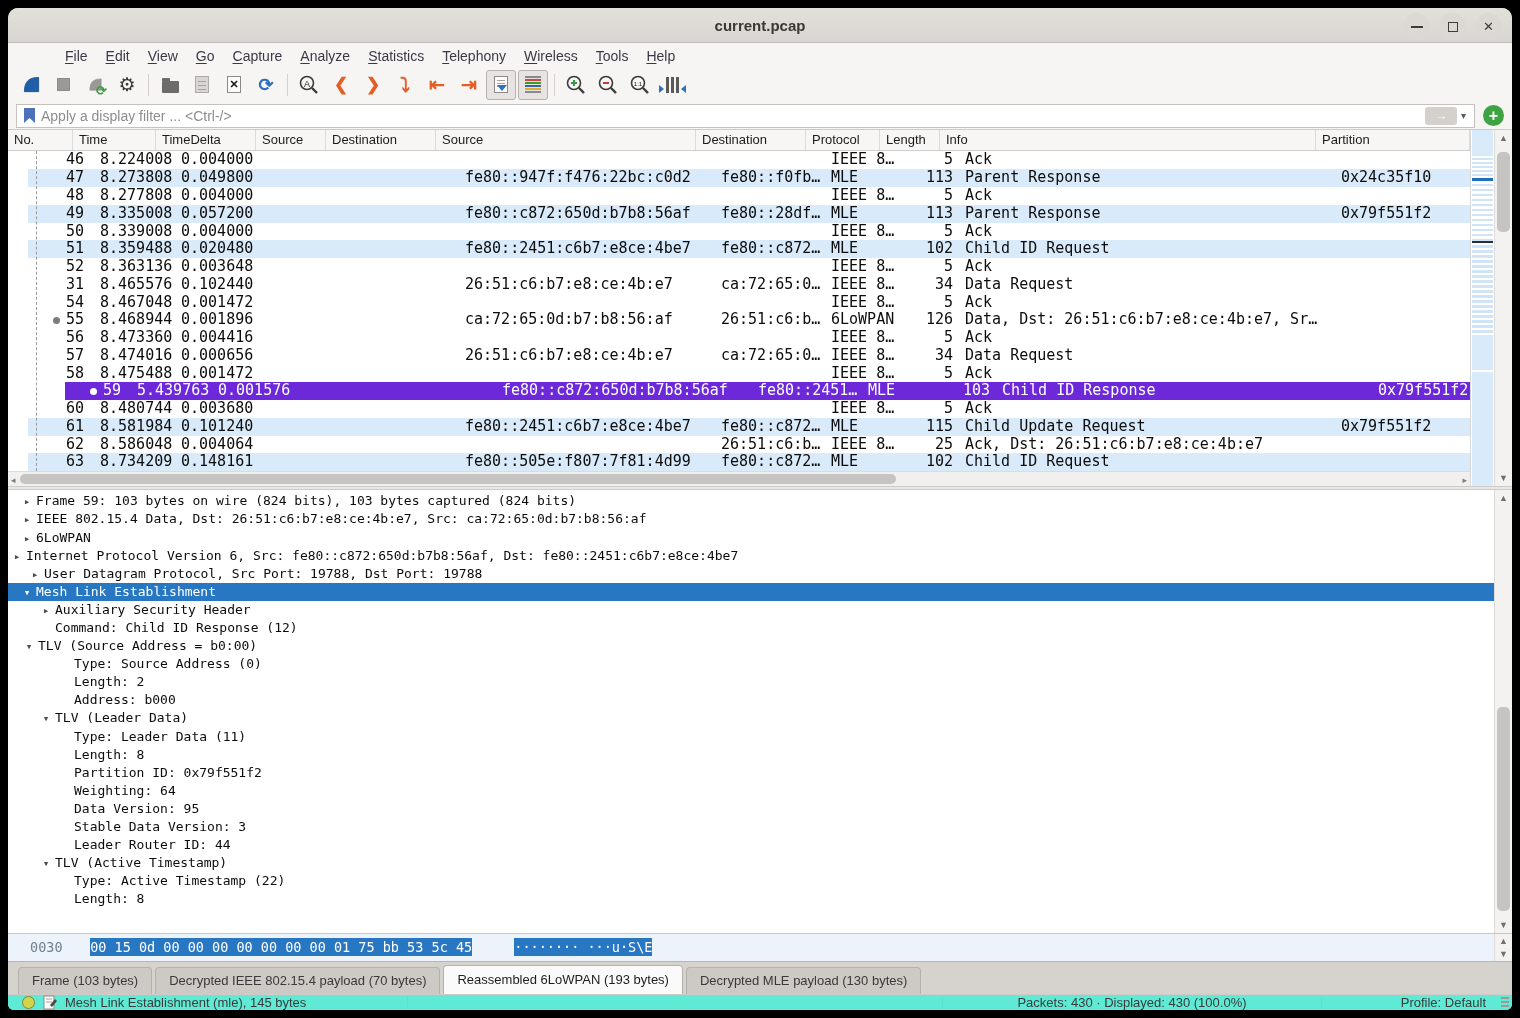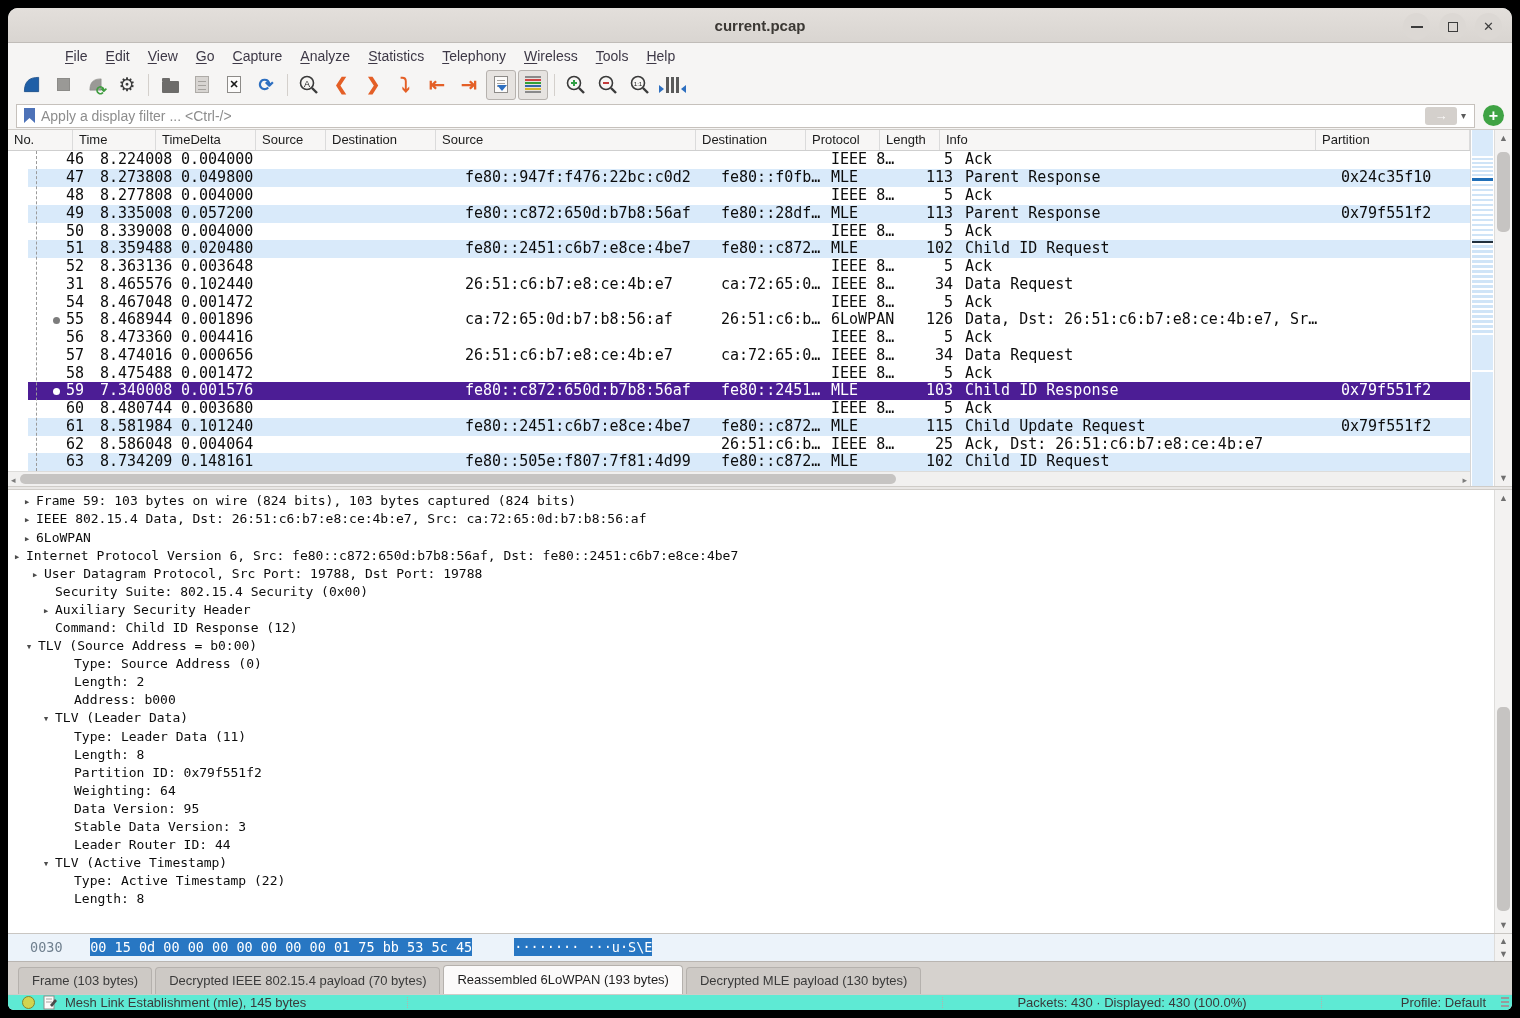--- a/index.html
+++ b/index.html
@@ -82,21 +82,21 @@
   .pgrid { display:grid; grid-template-columns:65px 83px 100px 70px 110px 260px 110px 74px 60px 376px 1fr; }
   .plist-header { height:21px; background:#f7f6f5; border-bottom:1px solid #cfcfcf;
                   font-size:13px; color:#1b1b1b; }
   .plist-header .hc { border-right:1px solid #dbdbdb; padding:2px 0 0 6px; white-space:nowrap; overflow:hidden; }
   .rows { height:320px; position:relative; font-family:"DejaVu Sans Mono", monospace;
           font-size:15px; color:#0c0c0c; overflow:hidden;padding-left:20px; }
   .dashline { position:absolute; left:28px; top:0; bottom:0; width:0;
               border-left:1px dashed #9a9a9a; z-index:2; }
   .prow { height:17.78px; line-height:17.7px; position:relative; background:#fff; }
   .prow.rowblue { background:#d9eafa; }
-  .prow.rowsel { background:#4c1d95; color:#fff; }
+  .prow.rowsel { background:#6d28d9; color:#fff;margin-left:37px; }
   .prow .c { white-space:nowrap; overflow:hidden; padding-left:5px; }
   .prow .c0 { text-align:right; padding-right:9px; }
   .prow .c1 { padding-left:7px; }
   .prow .c5 { padding-left:9px; }
   .prow .c8 { text-align:right; padding-right:7px; }
   .mark { position:absolute; left:25px; top:6px; width:7px; height:7px; border-radius:50%;
           background:#7c7c7c; z-index:3; }
   .rowsel .mark { background:#fff; }
   .hscroll { height:15px; background:#f1f0ef; border-top:1px solid #dddcda;
              position:relative; }
@@ -496,21 +496,21 @@
             <span class="c c4"></span>
             <span class="c c5"></span>
             <span class="c c6"></span>
             <span class="c c7">IEEE 8…</span>
             <span class="c c8">5</span>
             <span class="c c9">Ack</span>
             <span class="c c10"></span>
           </div>
           <div class="prow pgrid rowblue rowsel">
             <span class="c c0">59</span>
-            <span class="c c1">7.340008</span>
+            <span class="c c1">5.439763</span>
             <span class="c c2">0.001576</span>
             <span class="c c3"></span>
             <span class="c c4"></span>
             <span class="c c5">fe80::c872:650d:b7b8:56af</span>
             <span class="c c6">fe80::2451…</span>
             <span class="c c7">MLE</span>
             <span class="c c8">103</span>
             <span class="c c9">Child ID Response</span>
             <span class="c c10">0x79f551f2</span>
             <span class="mark"></span>
@@ -594,21 +594,21 @@
 
   <div class="splitter"></div>
 
   <div class="detail">
     <div class="detail-lines" id="detail-lines">
         <div class="dline" style="padding-left: 10px;"><span class="exp">▸</span><span>Frame 59: 103 bytes on wire (824 bits), 103 bytes captured (824 bits)</span></div>
         <div class="dline" style="padding-left: 10px;"><span class="exp">▸</span><span>IEEE 802.15.4 Data, Dst: 26:51:c6:b7:e8:ce:4b:e7, Src: ca:72:65:0d:b7:b8:56:af</span></div>
         <div class="dline" style="padding-left: 10px;"><span class="exp">▸</span><span>6LoWPAN</span></div>
         <div class="dline" style=""><span class="exp">▸</span><span>Internet Protocol Version 6, Src: fe80::c872:650d:b7b8:56af, Dst: fe80::2451:c6b7:e8ce:4be7</span></div>
         <div class="dline" style="padding-left: 18px;"><span class="exp">▸</span><span>User Datagram Protocol, Src Port: 19788, Dst Port: 19788</span></div>
-        <div class="dline" style="padding-left: 29px;"><span class="exp"></span><span>Security Suite: 802.15.4 Security (0x00)</span></div>
+        <div class="dline sel" style="padding-left: 10px;"><span class="exp">▾</span><span>Mesh Link Establishment</span></div>
         <div class="dline" style="padding-left: 29px;"><span class="exp">▸</span><span>Auxiliary Security Header</span></div>
         <div class="dline" style="padding-left: 29px;"><span class="exp"></span><span>Command: Child ID Response (12)</span></div>
         <div class="dline" style="padding-left: 12px;"><span class="exp">▾</span><span>TLV (Source Address = b0:00)</span></div>
         <div class="dline" style="padding-left: 48px;"><span class="exp"></span><span>Type: Source Address (0)</span></div>
         <div class="dline" style="padding-left: 48px;"><span class="exp"></span><span>Length: 2</span></div>
         <div class="dline" style="padding-left: 48px;"><span class="exp"></span><span>Address: b000</span></div>
         <div class="dline" style="padding-left: 29px;"><span class="exp">▾</span><span>TLV (Leader Data)</span></div>
         <div class="dline" style="padding-left: 48px;"><span class="exp"></span><span>Type: Leader Data (11)</span></div>
         <div class="dline" style="padding-left: 48px;"><span class="exp"></span><span>Length: 8</span></div>
         <div class="dline" style="padding-left: 48px;"><span class="exp"></span><span>Partition ID: 0x79f551f2</span></div>

